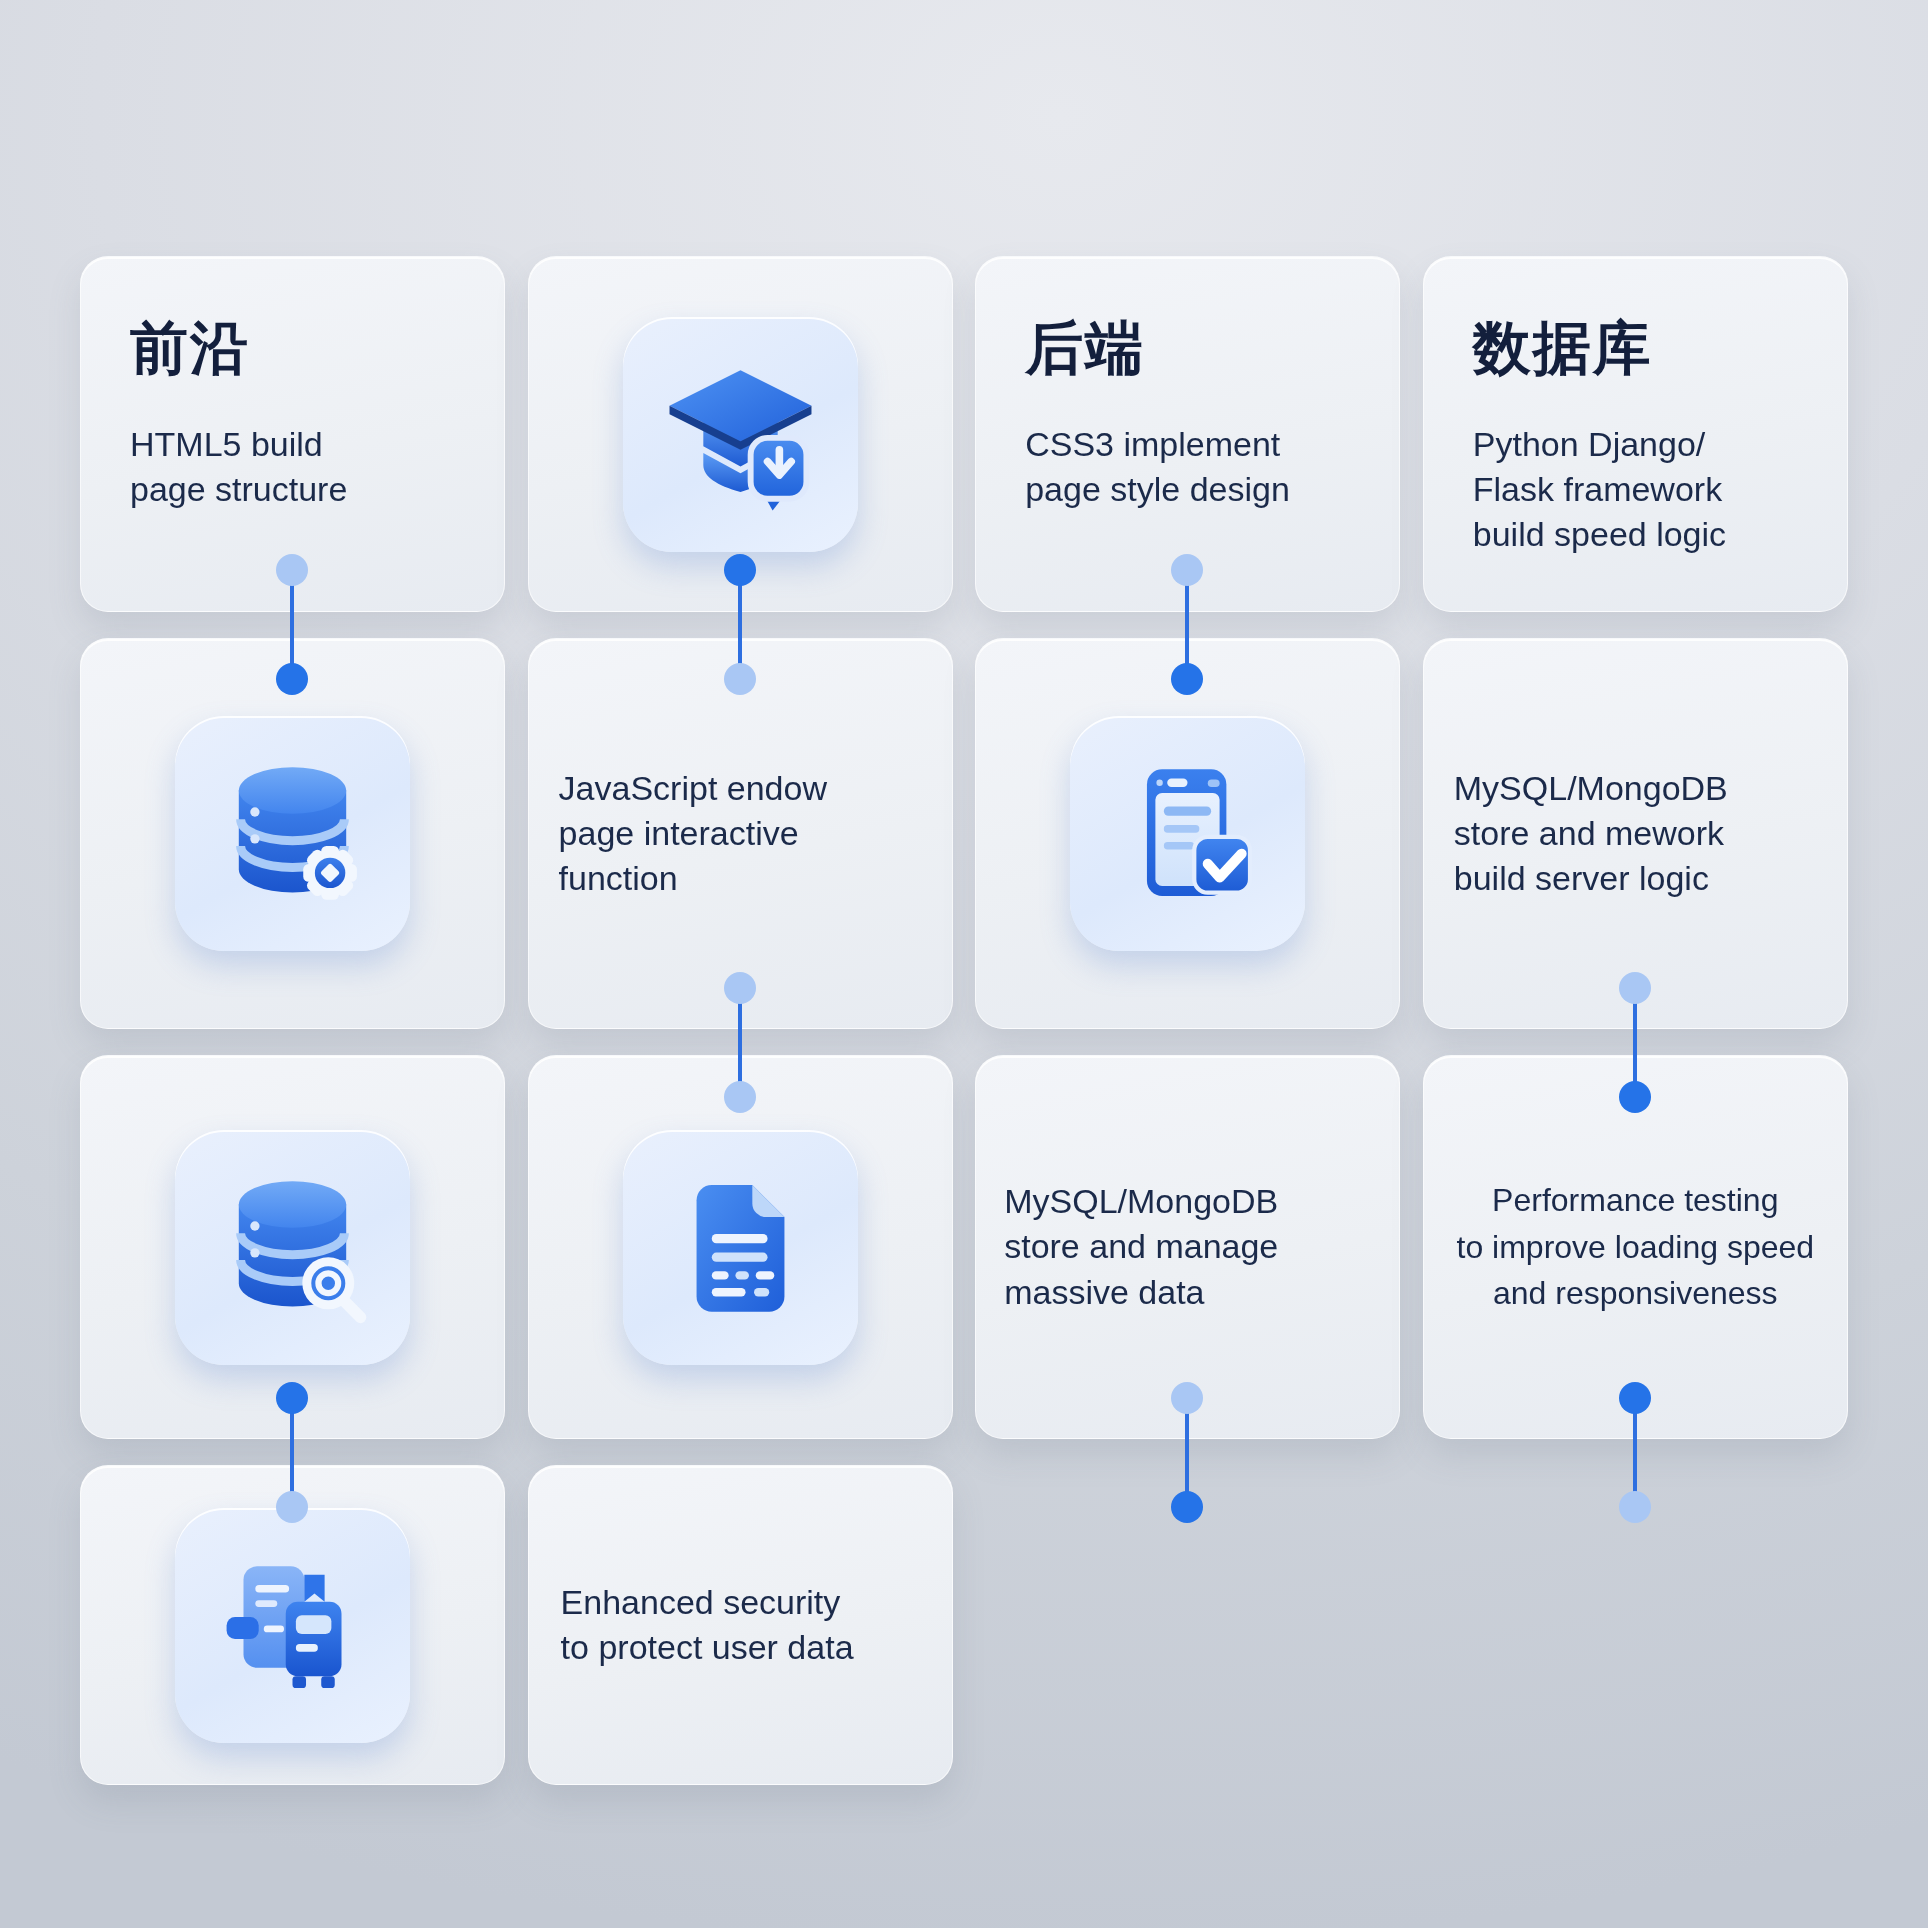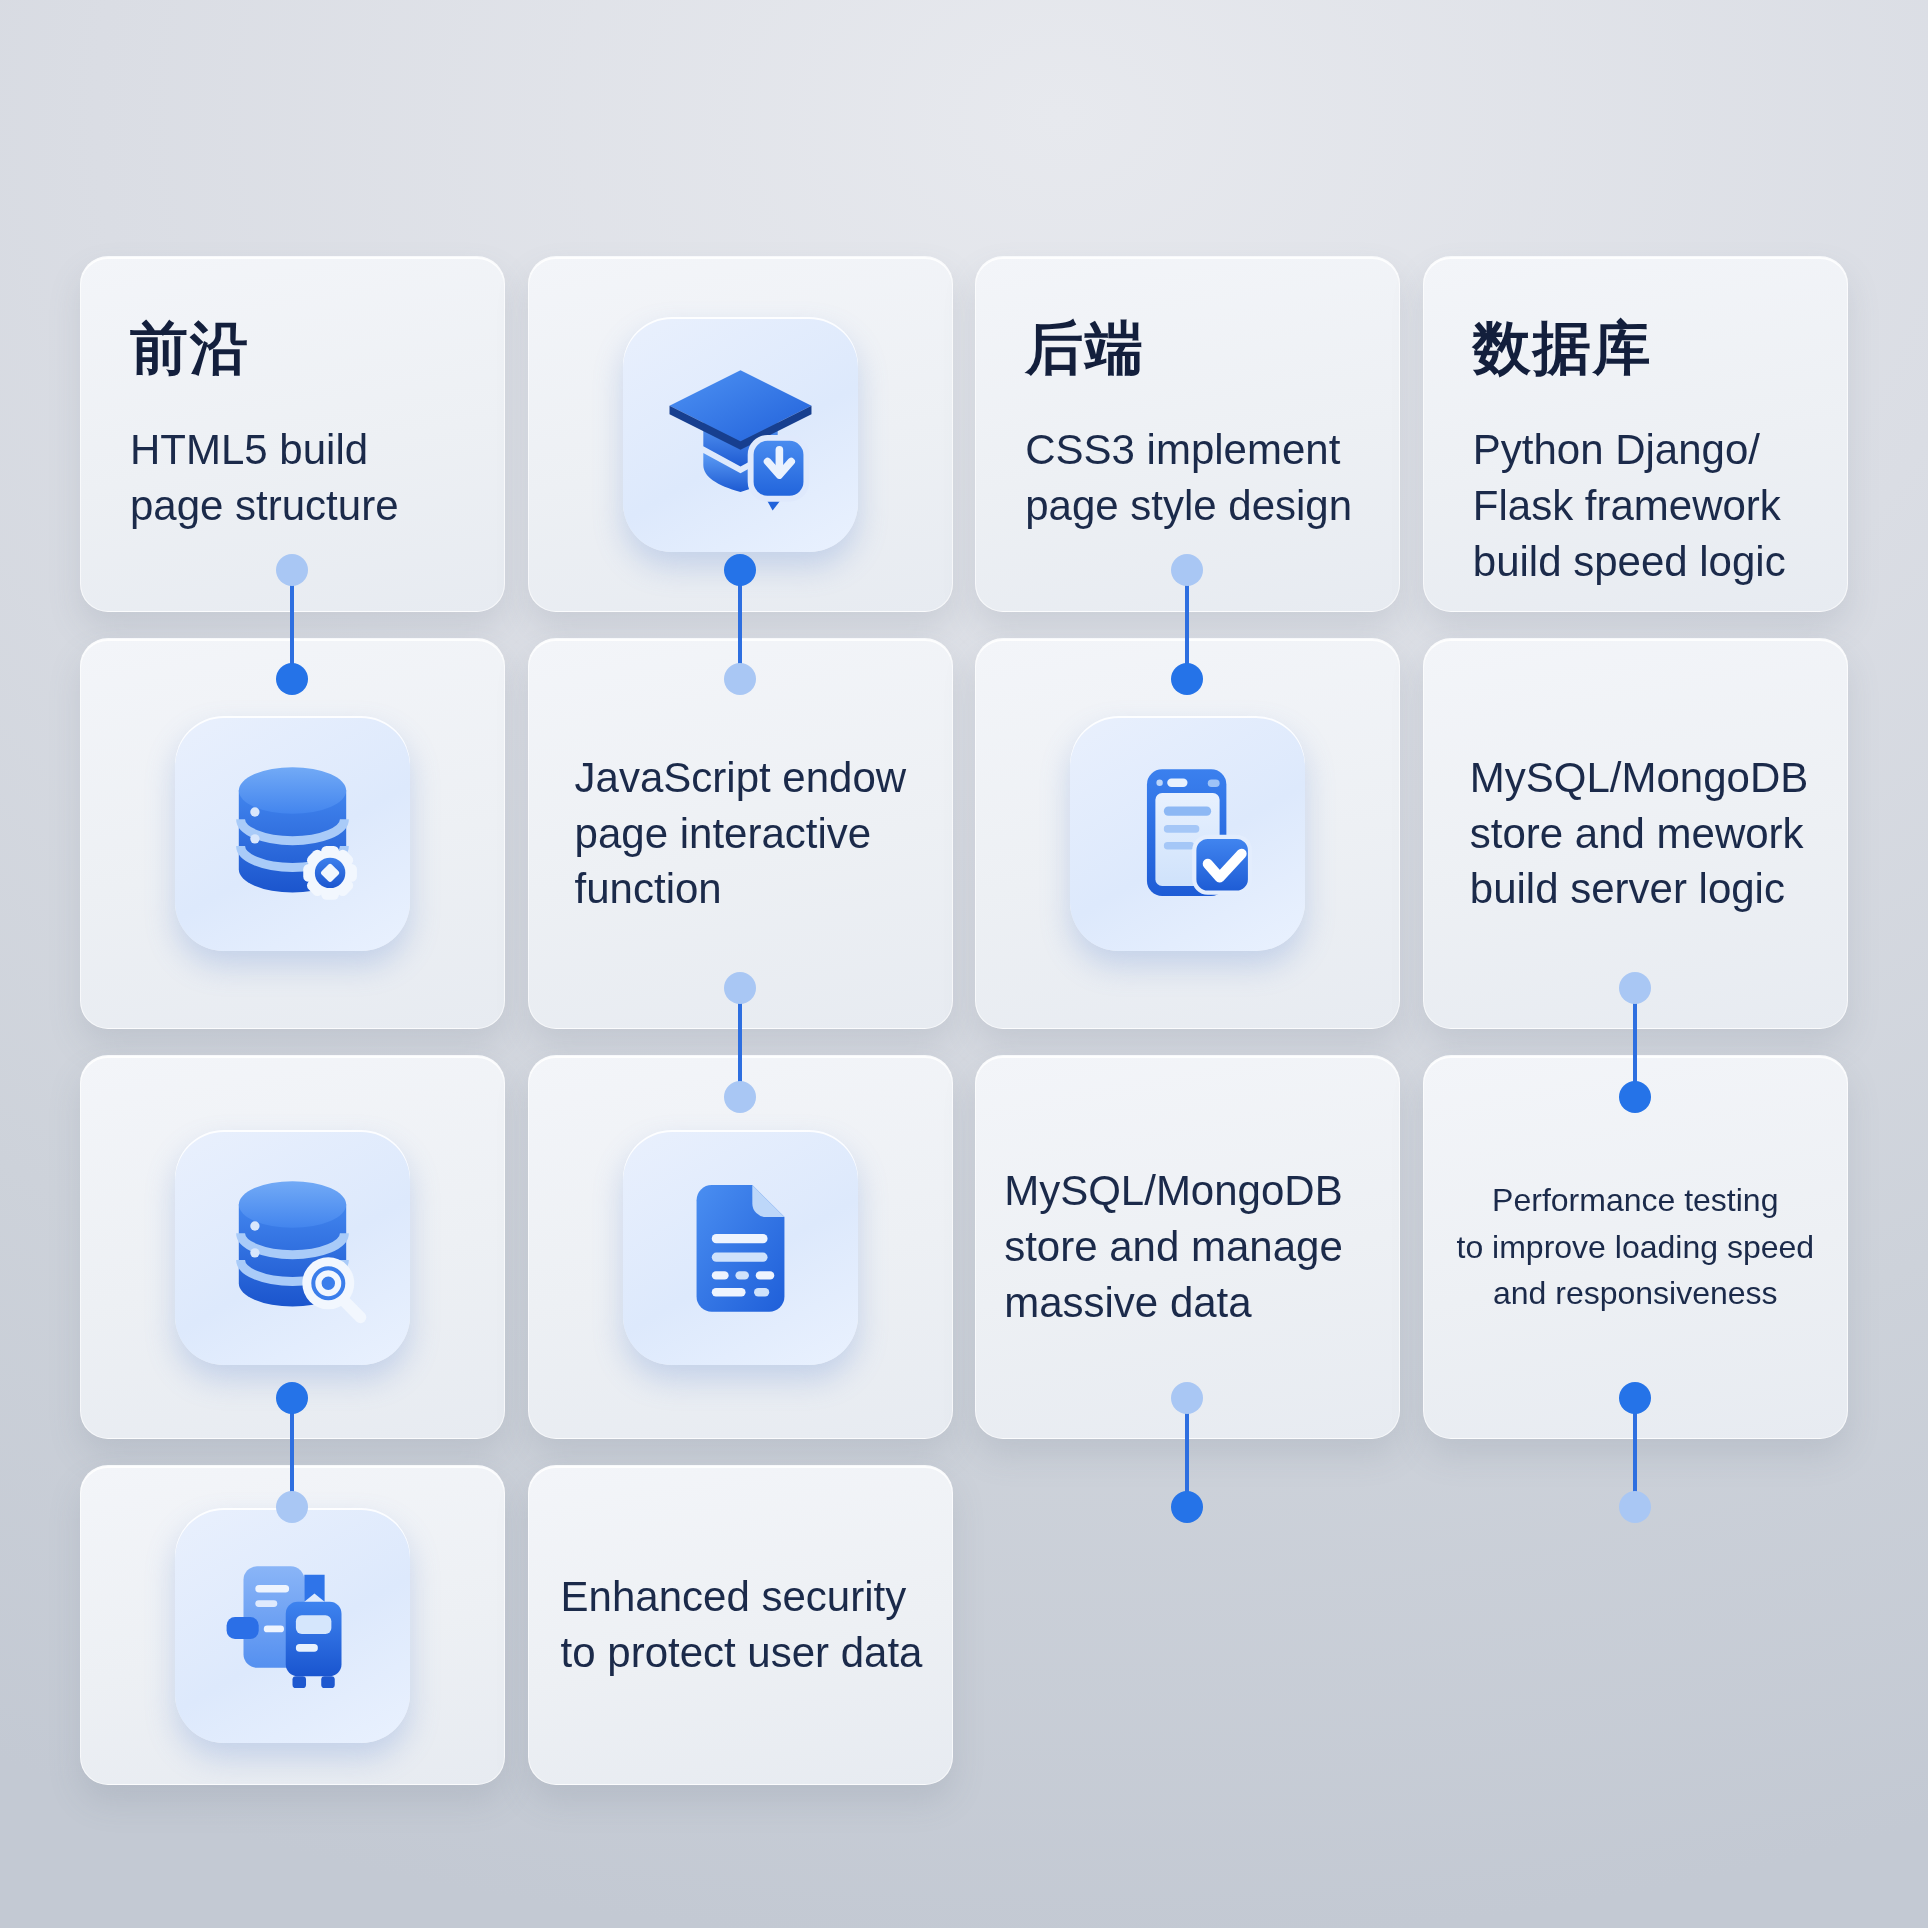--- a/index.html
+++ b/index.html
@@ -27,31 +27,31 @@
   .card {
     border-radius: 28px;
     background: linear-gradient(170deg, #f3f5f9 0%, #edf0f4 55%, #e7ebf1 100%);
     box-shadow: 0 17px 32px rgba(108,118,138,.17), inset 0 1.9px 0 rgba(255,255,255,.85);
     border: 0.9px solid rgba(255,255,255,.65);
     position: relative;
     display: flex; flex-direction: column;
     box-sizing: border-box;
   }
   .card.headed { padding: 53px 43px 0 49px; justify-content: flex-start; }
-  .card.text-mid { justify-content: center; padding: 0 41px 0 46px; }
+  .card.text-mid { justify-content: center; padding: 0 41px 0 30px; }
   .card.icon-mid { align-items: center; justify-content: center; }
   .card.pos-r4c1 { justify-content: center; padding: 0 22.6px 0 28px; }
   .card.pos-r4c2 { justify-content: center; align-items: center; text-align: center; padding: 0 6px; }
   .card.pos-r4c4 { justify-content: center; padding: 0 28px 0 32px; }
 
   .card-heading {
     font-size: 58px; font-weight: 700; color: var(--heading); letter-spacing: 1.9px;
   }
   .card-body {
-    font-size: 42px; font-weight: 500; color: var(--body-text);
+    font-size: 34px; font-weight: 500; color: var(--body-text);
     line-height: 1.33; white-space: pre-line;
   }
   .headed .card-body { margin-top: 34px; }
   .pos-r4c2 .card-body { font-size: 32px; line-height: 1.45; font-weight: 500; }
 
   .tile {
     width: 235px; height: 235px; border-radius: 49px;
     background: linear-gradient(150deg, #e9f0fd 0%, #dde9fc 55%, #e9f1fe 100%);
     box-shadow: 0 15px 30px rgba(96,136,208,.28), inset 0 1.9px 0 rgba(255,255,255,.9);
     display: flex; align-items: center; justify-content: center;

